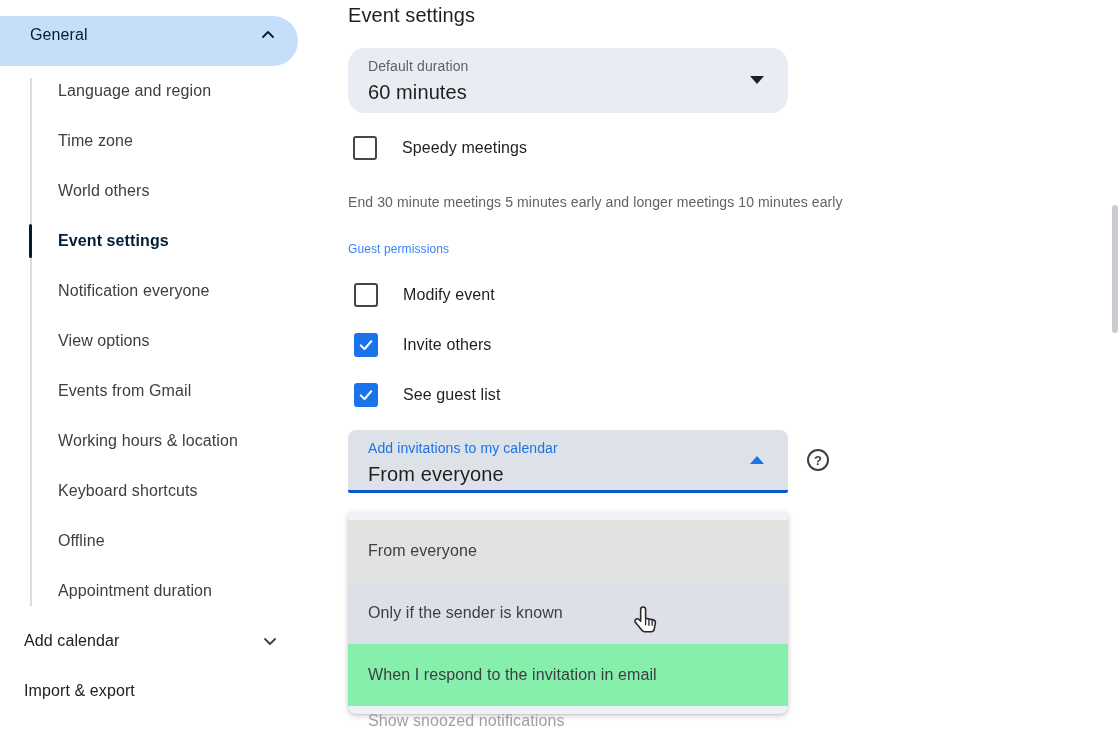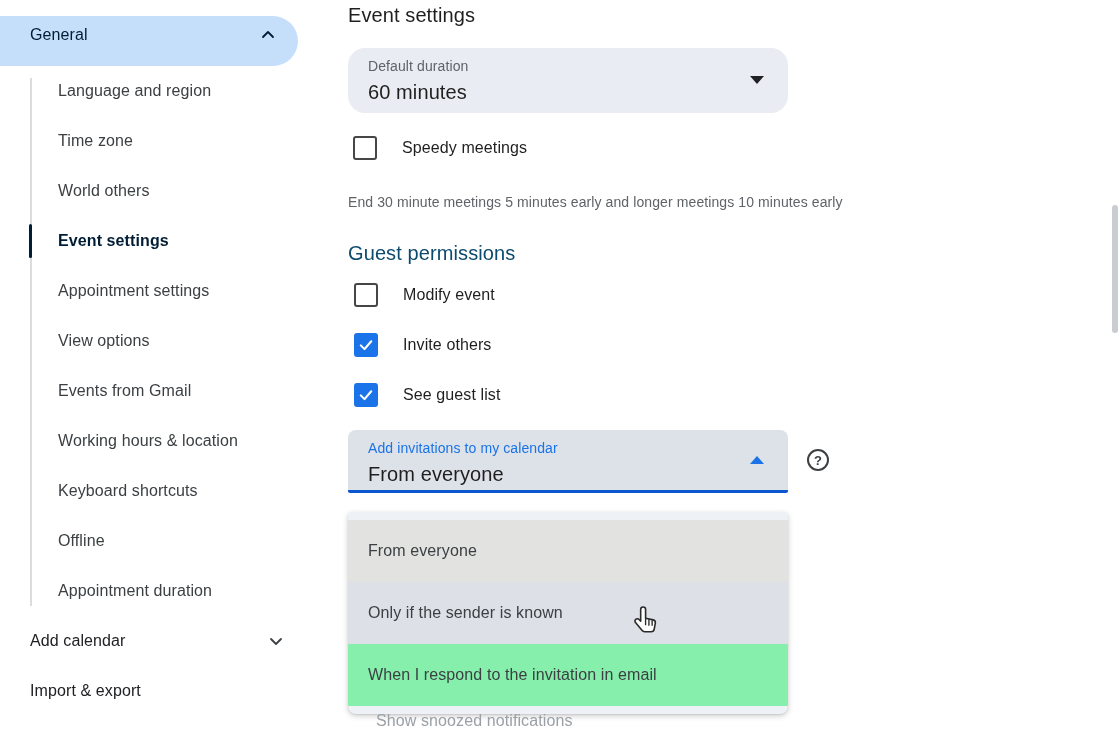--- a/index.html
+++ b/index.html
@@ -59,21 +59,21 @@
     cursor: pointer;
     white-space: nowrap;
     text-align: right;
   }
   .sub-item.active {
     color: #001d35;
     font-weight: 600;
   }
   .side-row {
     position: absolute;
-    left: 30px;
+    left: 24px;
     width: 254px;
     height: 24px;
     display: flex;
     align-items: center;
     font-size: 16px;
     color: #202124;
     letter-spacing: .1px;
     cursor: pointer;
   }
   .side-row .grow { flex: 1; }
@@ -153,22 +153,22 @@
   .helper {
     position: absolute;
     left: 348px; top: 194px;
     font-size: 14px;
     color: #5f6368;
     letter-spacing: .1px;
   }
   .section-title {
     position: absolute;
     left: 348px; top: 242px;
-    font-size: 20px;
-    color: #0c4a6e;
+    font-size: 12px;
+    color: #3b82f6;
     letter-spacing: .1px;
   }
   .help-circle {
     position: absolute;
     left: 807px; top: 449px;
     width: 22px; height: 22px;
     border: 2px solid #3c4043;
     border-radius: 50%;
     display: flex;
     align-items: center;
@@ -201,21 +201,20 @@
   }
   .menu-opt.selected { background: #e2e3e0; }
   .menu-opt.hovered  { background: #dde1e7; }
   .menu-opt.plain    { background: #86efac; }
   .behind-text {
     position: absolute;
     left: 368px; top: 712px;
     font-size: 16px;
     color: #9aa0a6;
     letter-spacing: .1px;
-    margin-left: 8px;
   }
   
   .cursor {
     position: absolute;
     left: 629px; top: 605px;
     pointer-events: none;
   }
   .scroll-thumb {
     position: absolute;
     left: 1112px; top: 205px;
@@ -237,21 +236,21 @@
       </svg>
     </div>
 
     <div class="rail"></div>
     <div class="active-bar"></div>
 
     <div class="sub-item" style="top:79px">Language and region</div>
     <div class="sub-item" style="top:129px">Time zone</div>
     <div class="sub-item" style="top:179px">World others</div>
     <div class="sub-item active" style="top:229px">Event settings</div>
-    <div class="sub-item" style="top:279px">Appointment settings</div>
+    <div class="sub-item" style="top:279px">Notification everyone</div>
     <div class="sub-item" style="top:329px">View options</div>
     <div class="sub-item" style="top:379px">Events from Gmail</div>
     <div class="sub-item" style="top:429px">Working hours &amp; location</div>
     <div class="sub-item" style="top:479px">Keyboard shortcuts</div>
     <div class="sub-item" style="top:529px">Offline</div>
     <div class="sub-item" style="top:579px">Appointment duration</div>
 
     <div class="side-row" style="top:629px">
       <span class="grow">Add calendar</span>
       <svg class="chev" width="16" height="16" viewBox="0 0 16 16">

